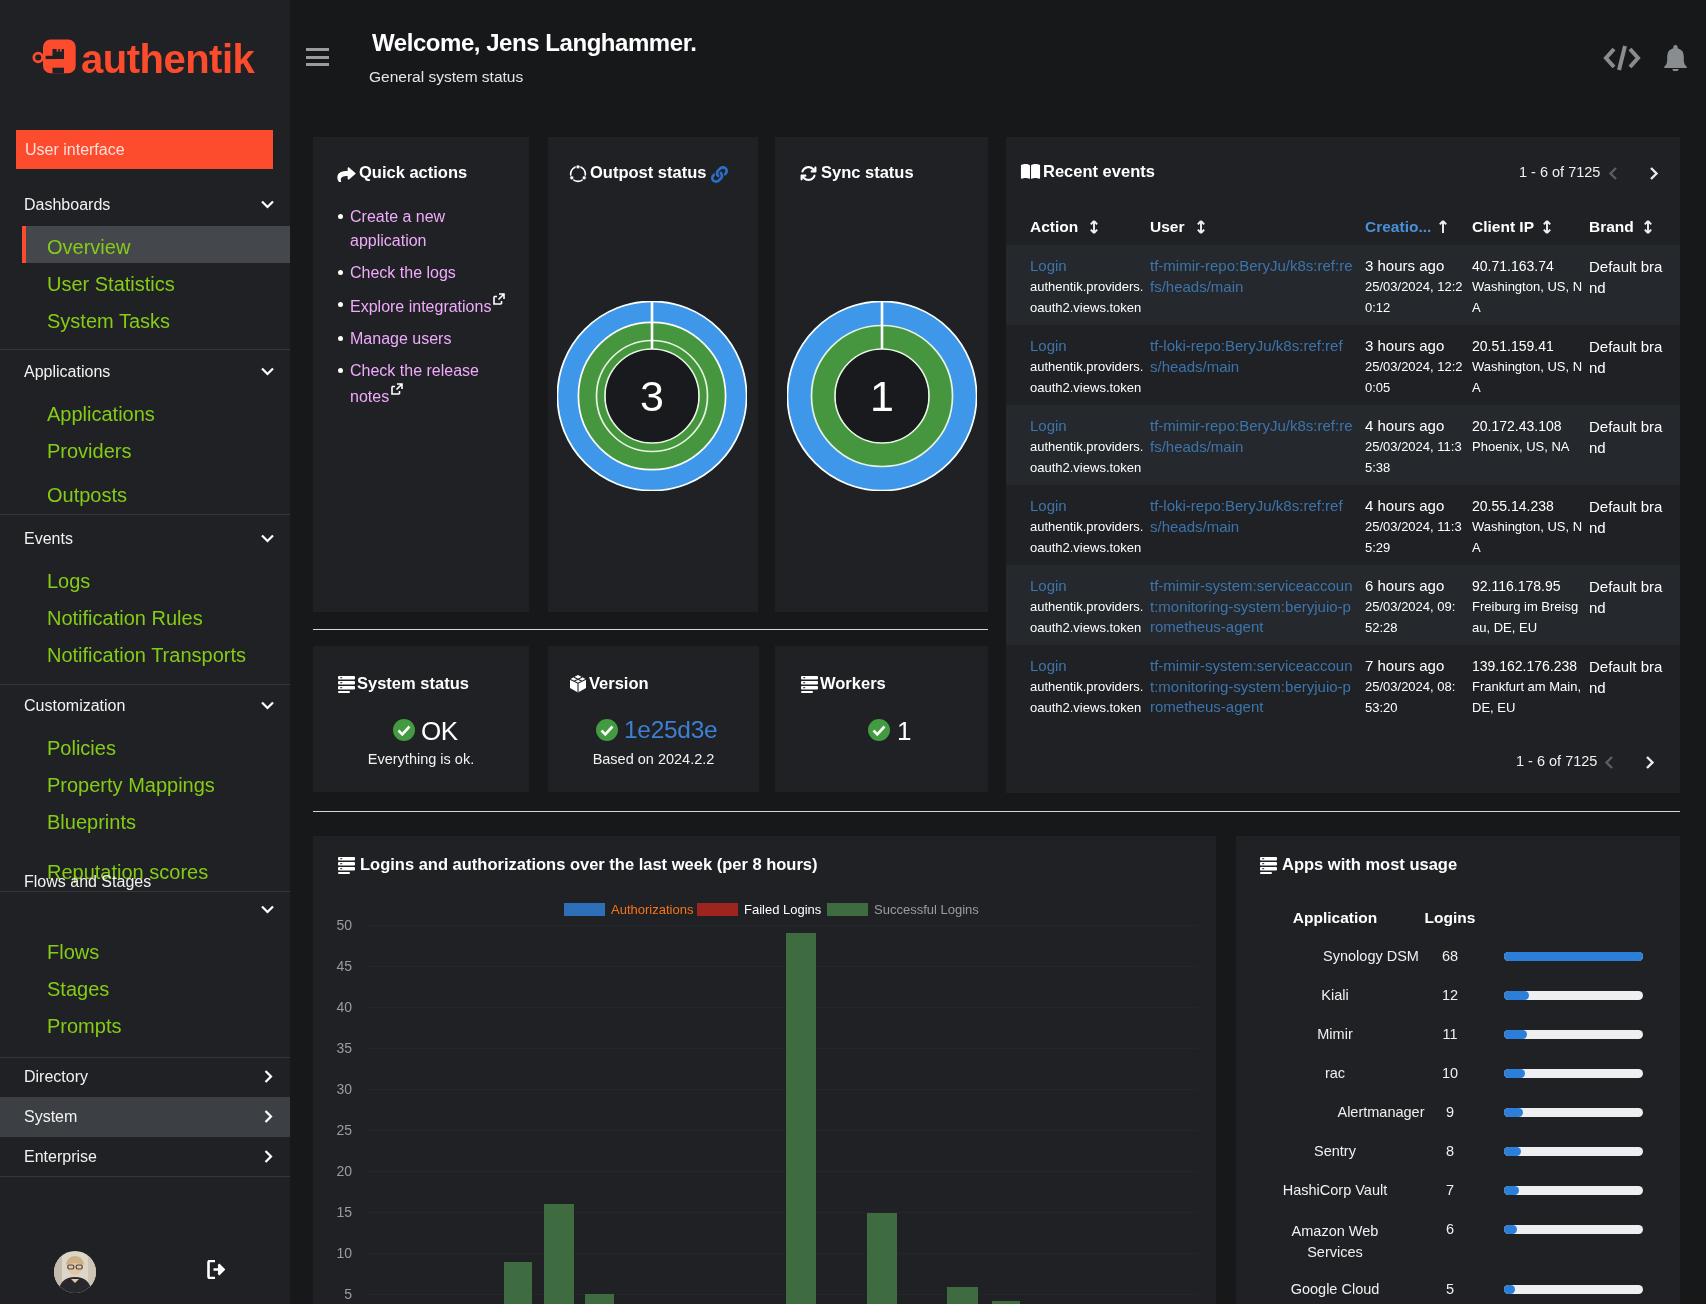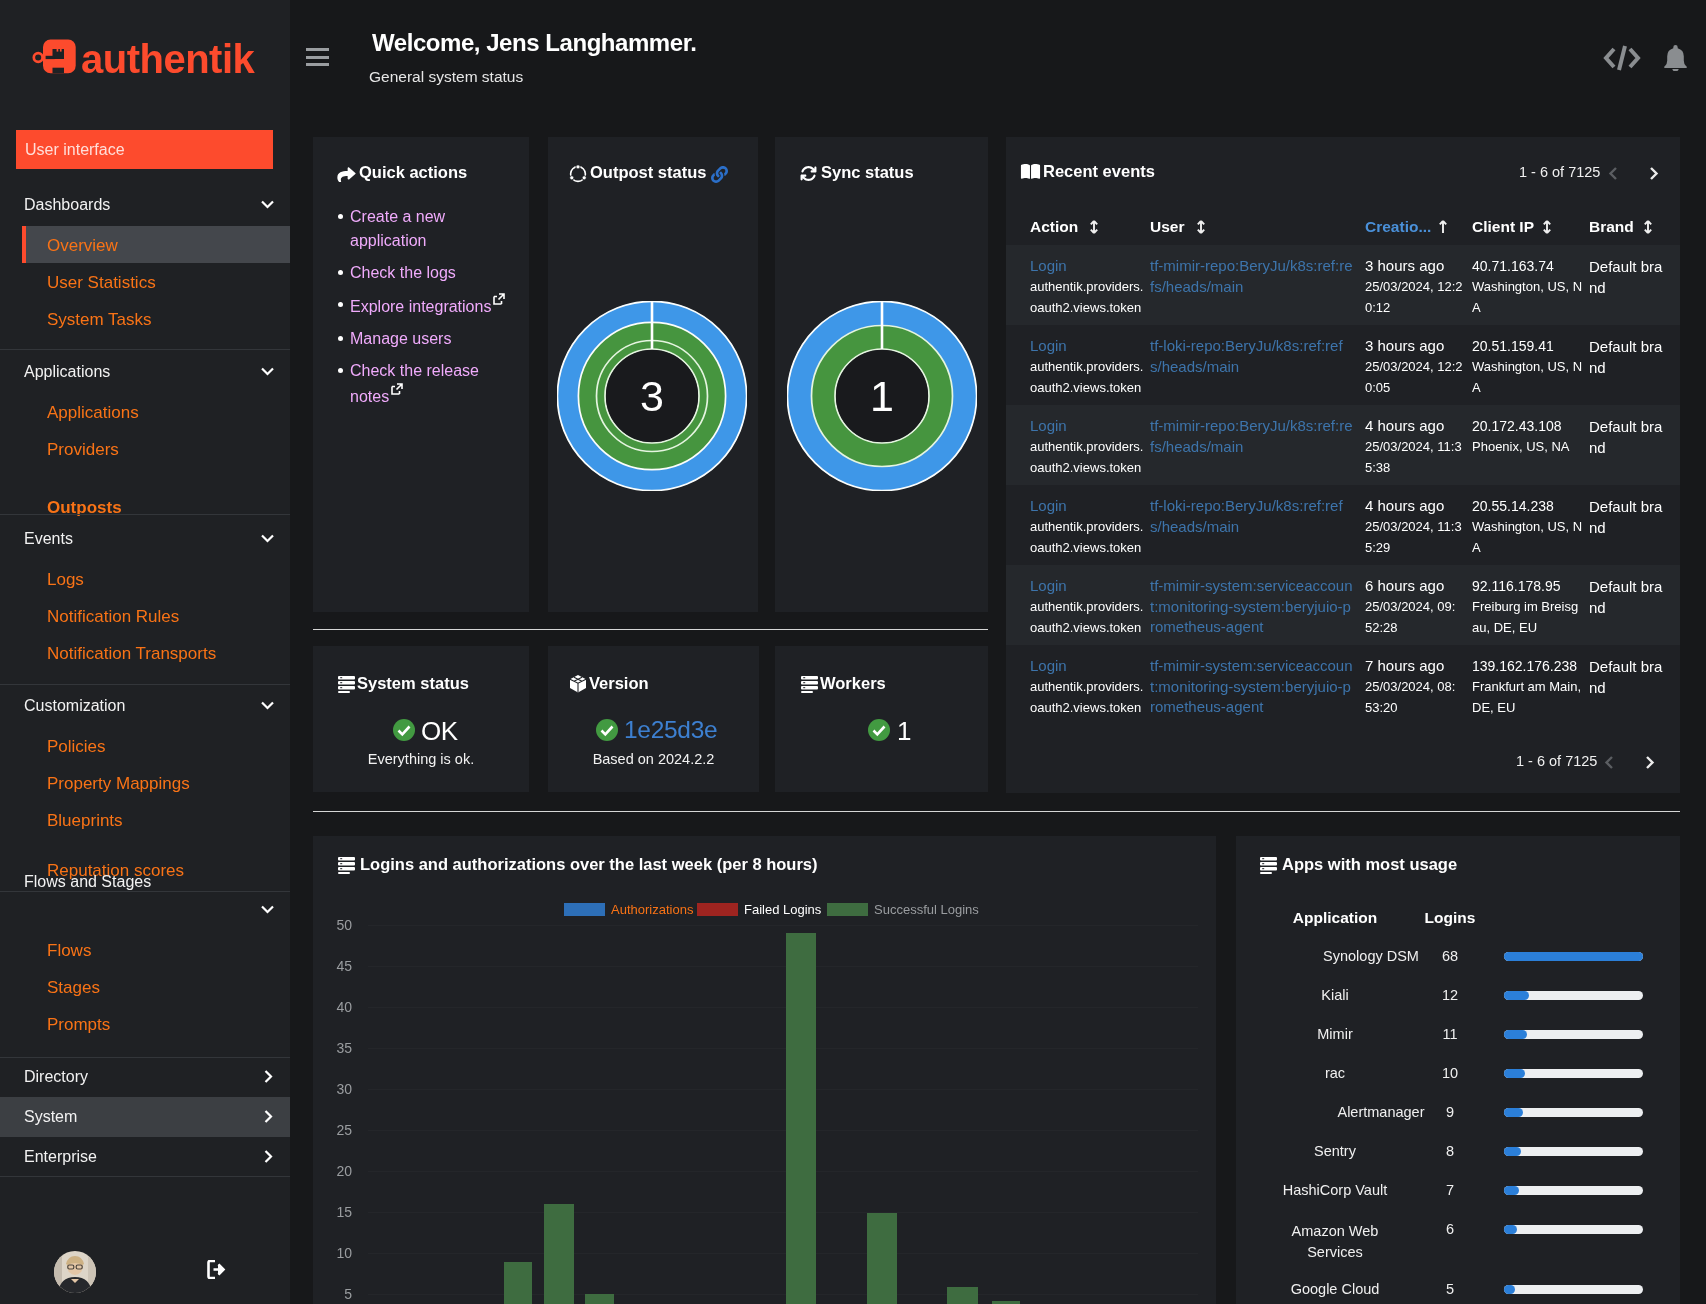--- a/index.html
+++ b/index.html
@@ -1,21 +1,21 @@
 <!DOCTYPE html>
 <html><head>
 <meta charset="utf-8">
 <style>
 * { margin:0; padding:0; box-sizing:border-box; }
 html,body { width:1706px; height:1304px; }
 body { position:relative; background:#17181a; font-family:"Liberation Sans",sans-serif; overflow:hidden; color:#fff; -webkit-font-smoothing:antialiased; }
 .abs { position:absolute; }
 #sidebar { position:absolute; left:0; top:0; width:290px; height:1304px; background:#1f2124; }
 .navhead { position:absolute; left:24px; font-size:16px; color:#f2f2f2; }
-.navitem { position:absolute; left:47px; font-size:17px; color:#f97316; }
+.navitem { position:absolute; left:47px; font-size:20px; color:#84cc16; }
 .navdiv { position:absolute; left:0; width:290px; height:1px; background:#33363a; }
 .chev { position:absolute; }
 .card { position:absolute; background:#1f2125; }
 .ctitle { position:absolute; font-size:16.5px; font-weight:bold; color:#fff; white-space:nowrap; }
 li { position:relative; }
 .dot { position:absolute; left:1px; top:9px; width:5px; height:5px; border-radius:50%; background:#fff; }
 .blue { color:#3d74ab; }
 .t1 { font-size:15px; }
 .t2 { font-size:13px; }
 .row-strip { position:absolute; left:0; width:674px; height:80px; background:#25282c; }
@@ -60,21 +60,21 @@
   <div class="navitem" style="top:273px;">User Statistics</div>
   <div class="navitem" style="top:310px;">System Tasks</div>
   <div class="navdiv" style="top:349px;"></div>
 
   <div class="navhead" style="top:363px;">Applications</div>
   <svg class="chev" style="left:261px;top:367px" width="13" height="9" viewBox="0 0 13 9">
       <path d="M1 1.5 L6.5 7 L12 1.5" stroke="#fff" stroke-width="2.2" fill="none"></path>
     </svg>
   <div class="navitem" style="top:403px;">Applications</div>
   <div class="navitem" style="top:440px;">Providers</div>
-  <div class="navitem" style="top:498px;font-weight:bold;">Outposts</div>
+  <div class="navitem" style="top:484px;">Outposts</div>
   <div class="navdiv" style="top:514px;"></div>
 
   <div class="navhead" style="top:530px;">Events</div>
   <svg class="chev" style="left:261px;top:534px" width="13" height="9" viewBox="0 0 13 9">
       <path d="M1 1.5 L6.5 7 L12 1.5" stroke="#fff" stroke-width="2.2" fill="none"></path>
     </svg>
   <div class="navitem" style="top:570px;">Logs</div>
   <div class="navitem" style="top:607px;">Notification Rules</div>
   <div class="navitem" style="top:644px;">Notification Transports</div>
   <div class="navdiv" style="top:684px;"></div>

